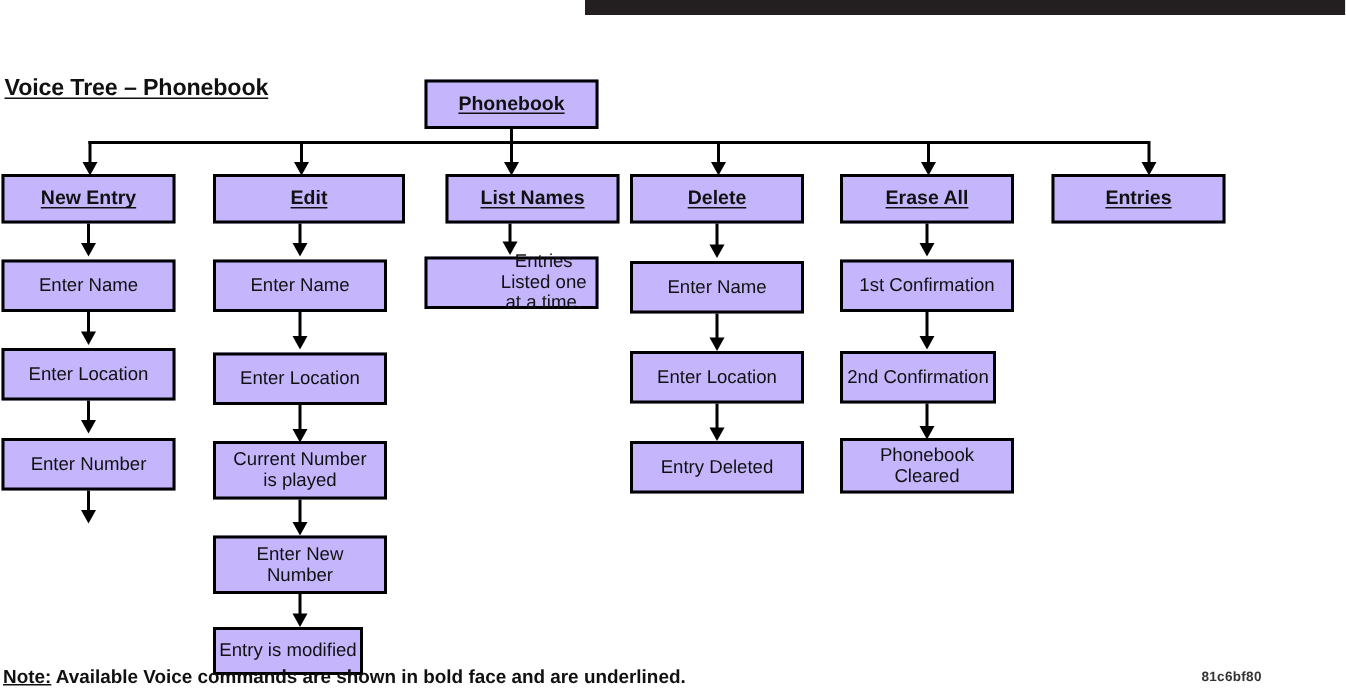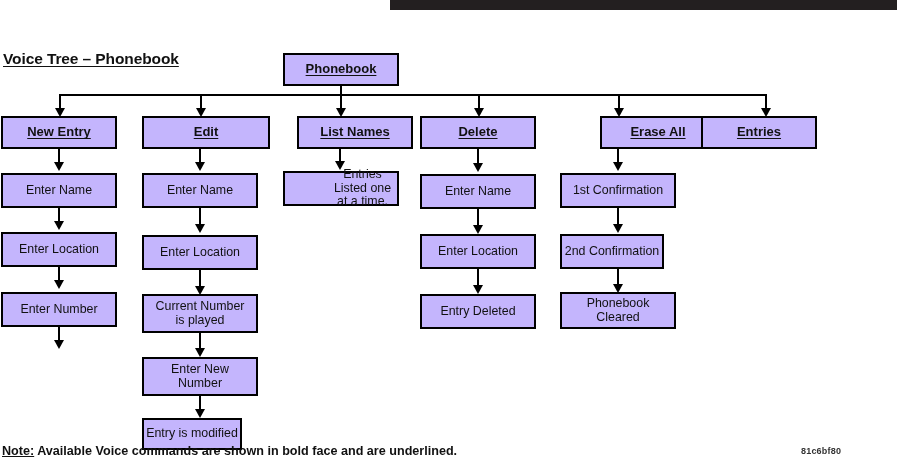--- a/index.html
+++ b/index.html
@@ -141,21 +141,21 @@
   </div>
   <div class="node cmd" style="left:142px; top:116px; width:128px; height:33px;">
     <span class="lbl">Edit</span>
   </div>
   <div class="node cmd" style="left:283px; top:116px; width:116px; height:33px;margin-left:14px;">
     <span class="lbl">List Names</span>
   </div>
   <div class="node cmd" style="left:420px; top:116px; width:116px; height:33px;">
     <span class="lbl">Delete</span>
   </div>
-  <div class="node cmd" style="left:560px; top:116px; width:116px; height:33px;margin-left:40px;">
+  <div class="node cmd" style="left:560px; top:116px; width:116px; height:33px;">
     <span class="lbl">Erase All</span>
   </div>
   <div class="node cmd" style="left:701px; top:116px; width:116px; height:33px;">
     <span class="lbl">Entries</span>
   </div>
 
   <div class="vline" style="left:58px; top:149px; height:15px;"></div>
   <div class="arrow" style="left:54px; top:162px;"></div>
   <div class="node" style="left:1px; top:173px; width:116px; height:35px;">
     <span>Enter Name</span>

